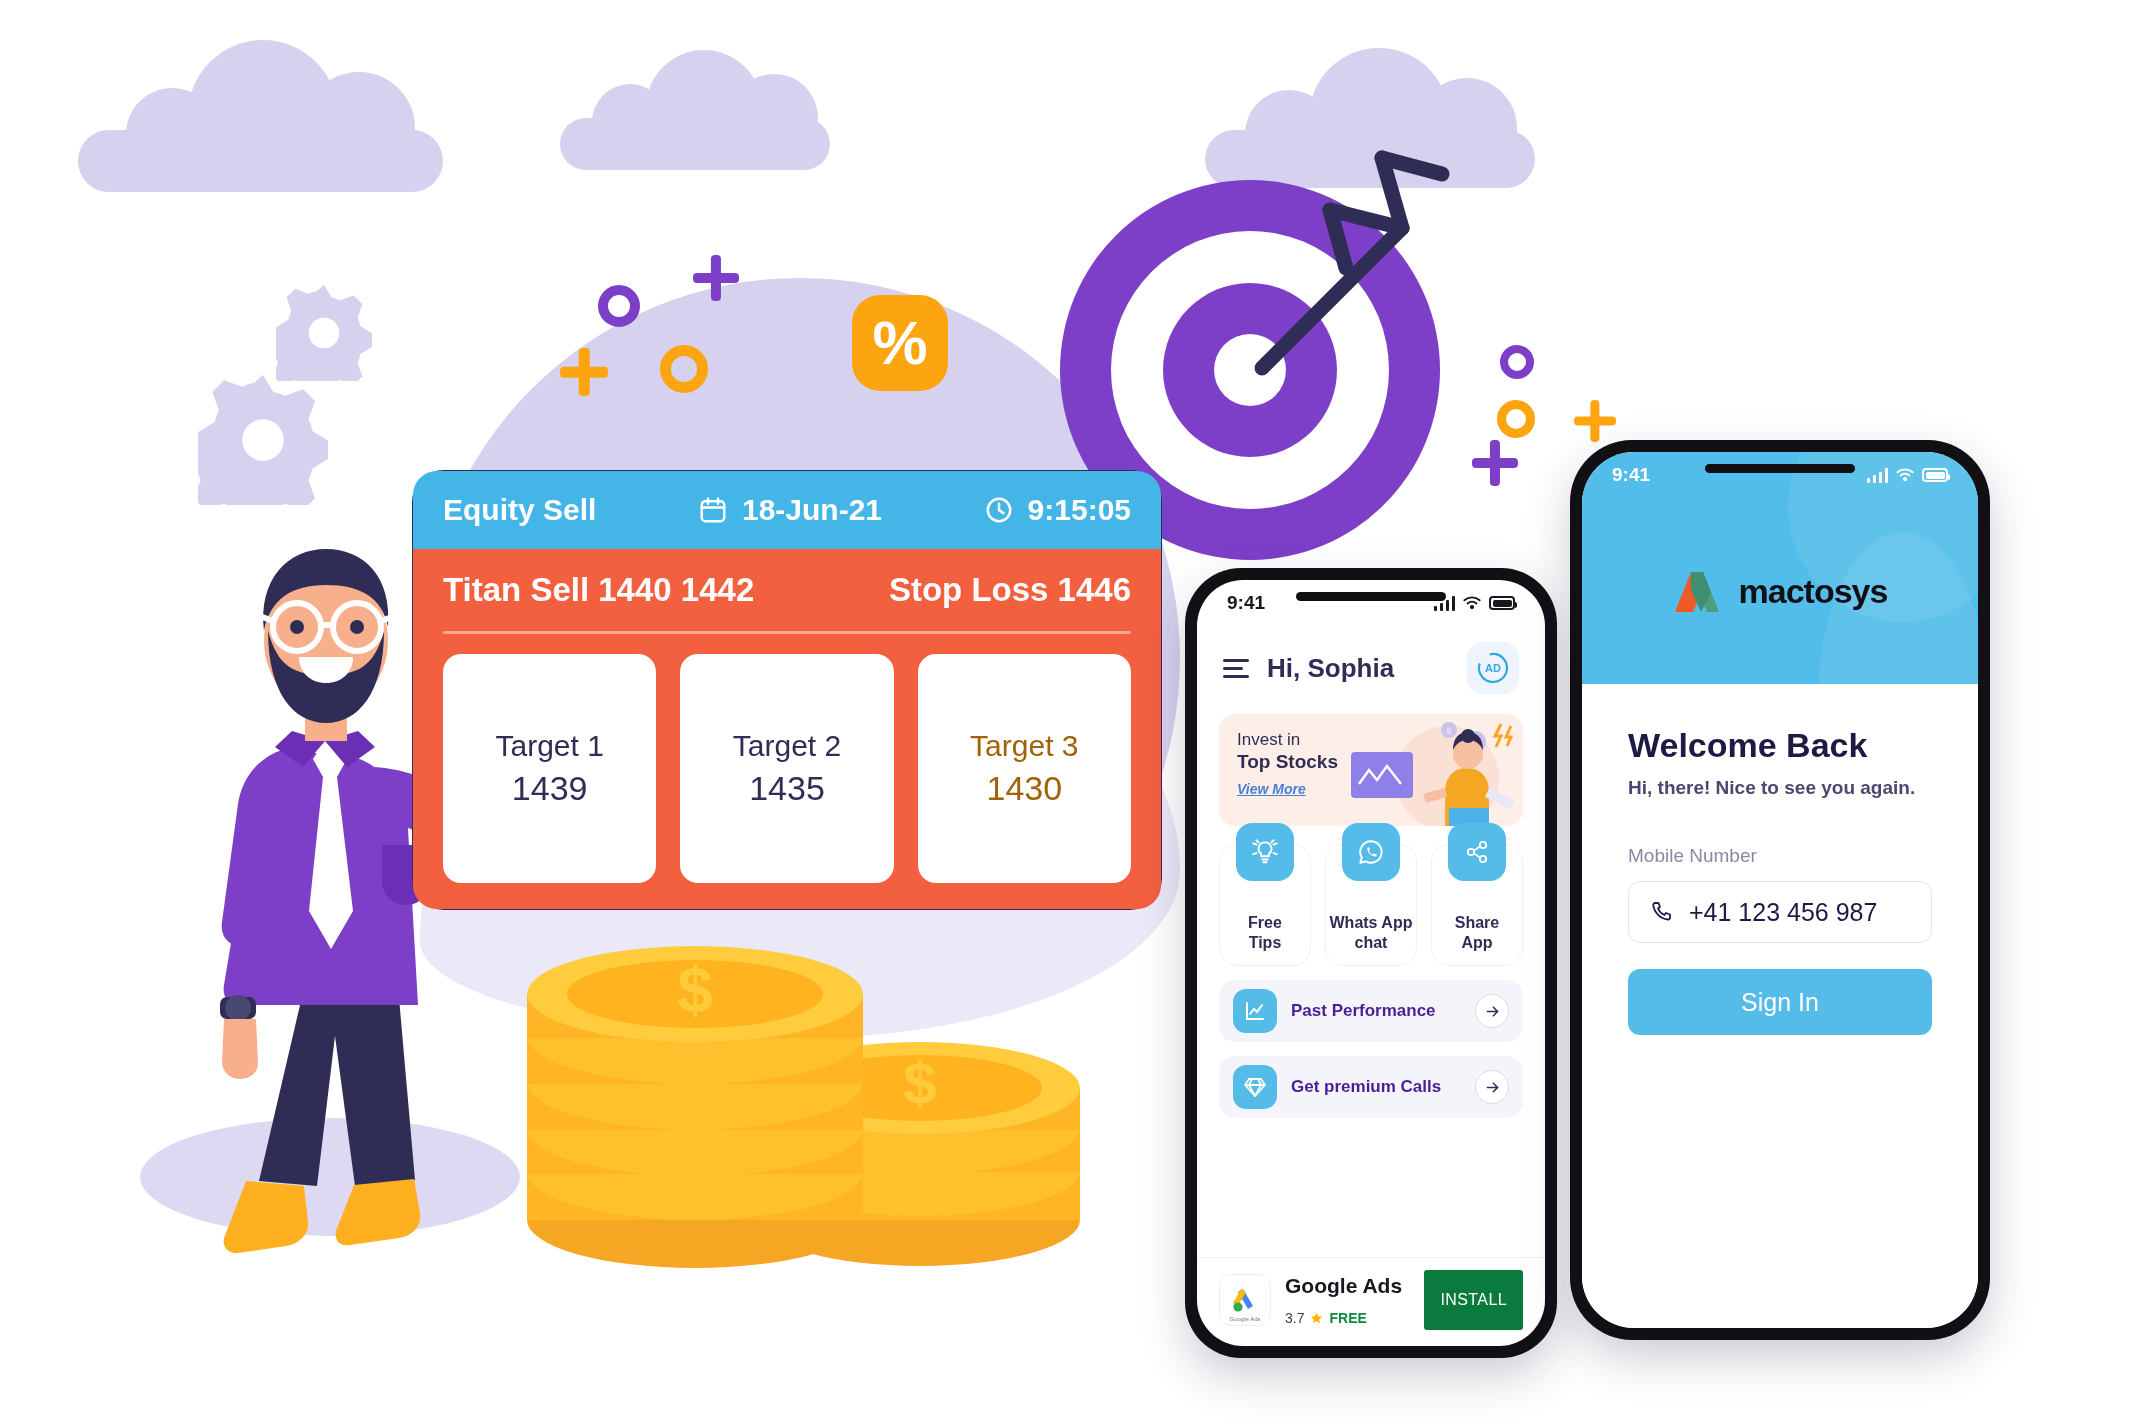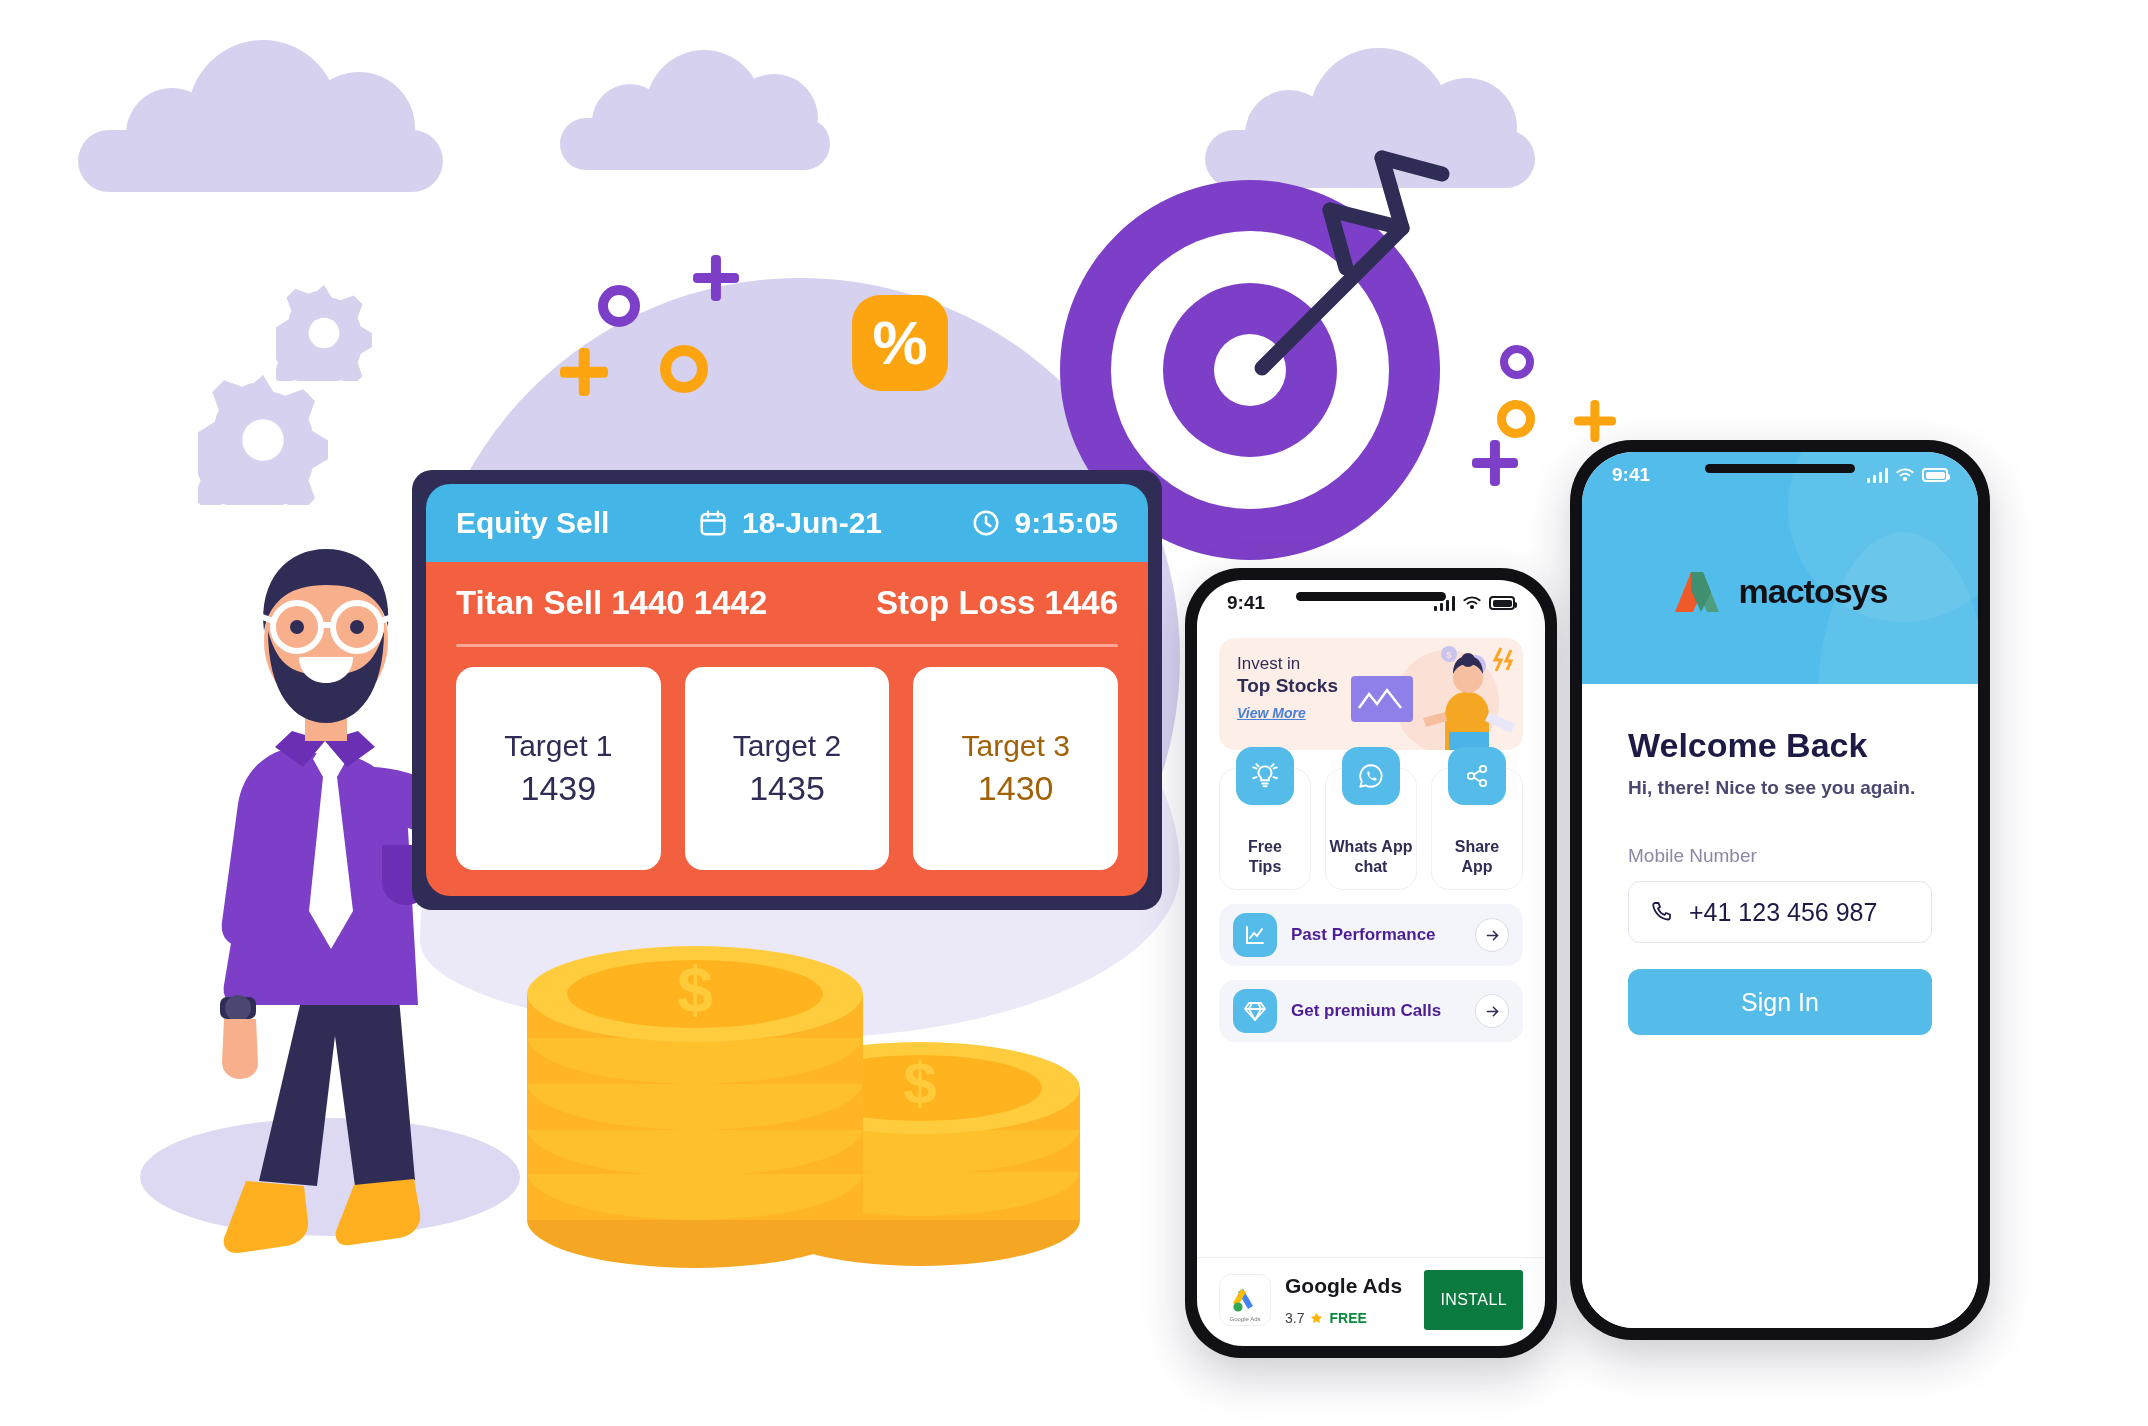--- a/index.html
+++ b/index.html
@@ -42,21 +42,21 @@
   }
 
   
   .dartboard { position: absolute; }
   .db-ring { position: absolute; border-radius: 50%; }
 
   
   .card-shell {
     position: absolute; left: 412px; top: 470px;
     width: 750px; height: 440px;
-    background: #2f2d55; border-radius: 20px; padding: 14px;
+    background: #2f2d55; border-radius: 32px; padding: 1px;
   }
   .card-inner { width:100%; height:100%; border-radius:24px; overflow:hidden; display:flex; flex-direction:column; }
   .card-head {
     background:#43b5e6; color:#fff;
     display:flex; align-items:center; padding: 0 30px;
     height: 78px; font-size: 30px; font-weight: bold;
   }
   .card-head .hd-title { flex: 0 0 auto; }
   .card-head .hd-date { flex: 1 1 auto; display:flex; align-items:center; justify-content:center; gap:14px; }
   .card-head .hd-time { flex: 0 0 auto; display:flex; align-items:center; gap:14px; }
@@ -353,20 +353,34 @@
           <svg width="18" height="14" viewBox="0 0 20 15" fill="none" stroke="#16181d" stroke-width="2" stroke-linecap="round">
             <path d="M1.5 4.5a13 13 0 0117 0M5 8a8 8 0 0110 0"></path>
               <circle cx="10" cy="12" r="1.4" fill="#16181d"></circle>
           </svg>
           <span class="batt">
               <i></i>
             </span>
         </span>
       </div>
 
+      <div class="m-top">
+        <span class="hamburger">
+          <span></span>
+            <span></span>
+            <span></span>
+        </span>
+        <span class="greet">Hi, Sophia</span>
+        <span class="ad-btn">
+          <svg width="36" height="36" viewBox="0 0 36 36">
+            <circle cx="18" cy="18" r="14" fill="none" stroke="#2fa8e0" stroke-width="2.2" stroke-dasharray="58 14" transform="rotate(-40 18 18)"></circle>
+            <text x="18" y="22" text-anchor="middle" font-family="Liberation Sans, sans-serif" font-size="11" font-weight="bold" fill="#2fa8e0">AD</text>
+          </svg>
+        </span>
+      </div>
 
       <div class="promo">
         <div class="p-l1">Invest in</div>
         <div class="p-l2">Top Stocks</div>
         <a class="p-link">View More</a>
         
         <svg style="position:absolute; right:4px; top:2px; width:190px; height:110px;" viewBox="0 0 190 110">
           <circle cx="118" cy="62" r="52" fill="#fbe0d6"></circle>
           <rect x="22" y="36" width="62" height="46" rx="4" fill="#8f7fe8"></rect>
           <path d="M30 68l10-14 8 10 10-14 14 18" stroke="#ffffff" stroke-width="2.5" fill="none"></path>

